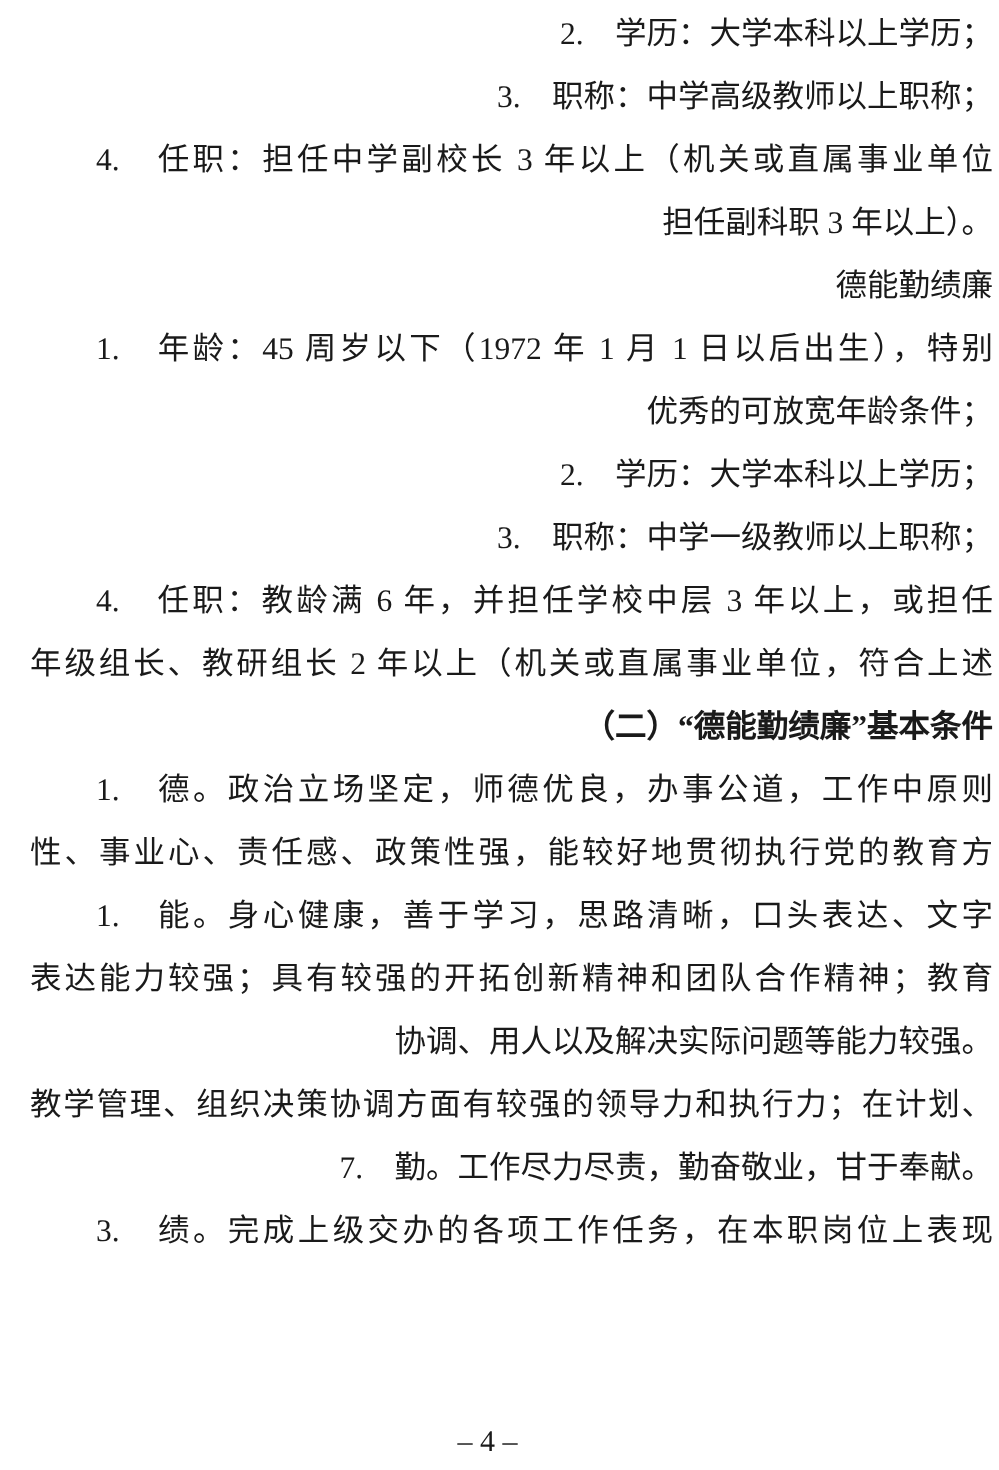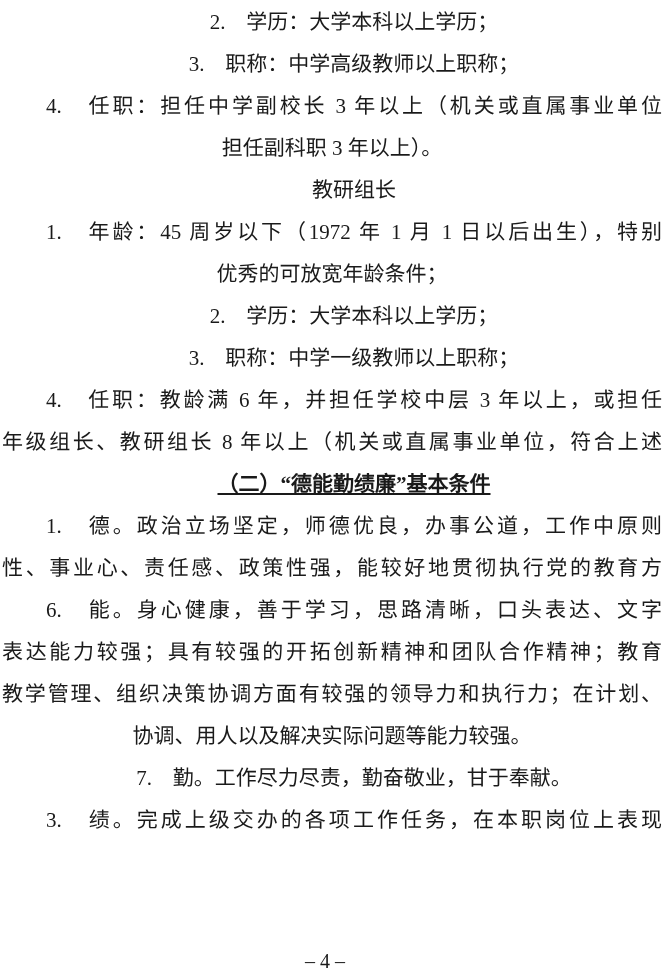--- a/index.html
+++ b/index.html
@@ -19,33 +19,33 @@
   .text-area {
     position: absolute;
     top: 1px;
     left: 2px;
     width: 660px;
   }
   .line {
     height: 42px;
     line-height: 42px;
     font-size: 21px;
-    text-align: center;
+    text-align: right;
     overflow: hidden;
   }
   .line.indent {
     padding-left: 44px;
   }
   .line.justify {
     text-align: justify;
     text-align-last: justify;
+    margin-left: 18px;
   }
   .line.bold {
     font-weight: bold;
-    text-decoration: underline;
   }
   .footer {
     position: absolute;
     top: 946px;
     left: 0;
     width: 650px;
     text-align: center;
     font-size: 20px;
     line-height: 30px;
     color: #1a1a1a;
@@ -53,31 +53,31 @@
 </style>
 </head>
 <body>
 
 <div class="page">
   <div class="text-area" id="text-area">
       <div class="line indent">2.　学历：大学本科以上学历；</div>
       <div class="line indent">3.　职称：中学高级教师以上职称；</div>
       <div class="line indent justify">4.　任职：担任中学副校长 3 年以上（机关或直属事业单位</div>
       <div class="line">担任副科职 3 年以上）。</div>
-      <div class="line indent">教研组长</div>
+      <div class="line indent">德能勤绩廉</div>
       <div class="line indent justify">1.　年龄：45 周岁以下（1972 年 1 月 1 日以后出生），特别</div>
       <div class="line">优秀的可放宽年龄条件；</div>
       <div class="line indent">2.　学历：大学本科以上学历；</div>
       <div class="line indent">3.　职称：中学一级教师以上职称；</div>
       <div class="line indent justify">4.　任职：教龄满 6 年，并担任学校中层 3 年以上，或担任</div>
-      <div class="line justify">年级组长、教研组长 8 年以上（机关或直属事业单位，符合上述</div>
+      <div class="line justify">年级组长、教研组长 2 年以上（机关或直属事业单位，符合上述</div>
       <div class="line indent bold">（二）“德能勤绩廉”基本条件</div>
       <div class="line indent justify">1.　德。政治立场坚定，师德优良，办事公道，工作中原则</div>
       <div class="line justify">性、事业心、责任感、政策性强，能较好地贯彻执行党的教育方</div>
-      <div class="line indent justify">6.　能。身心健康，善于学习，思路清晰，口头表达、文字</div>
+      <div class="line indent justify">1.　能。身心健康，善于学习，思路清晰，口头表达、文字</div>
       <div class="line justify">表达能力较强；具有较强的开拓创新精神和团队合作精神；教育</div>
+      <div class="line">协调、用人以及解决实际问题等能力较强。</div>
       <div class="line justify">教学管理、组织决策协调方面有较强的领导力和执行力；在计划、</div>
-      <div class="line">协调、用人以及解决实际问题等能力较强。</div>
       <div class="line indent">7.　勤。工作尽力尽责，勤奋敬业，甘于奉献。</div>
       <div class="line indent justify">3.　绩。完成上级交办的各项工作任务，在本职岗位上表现</div>
     </div>
   <div class="footer">– 4 –</div>
 </div>
 
 </body></html>

